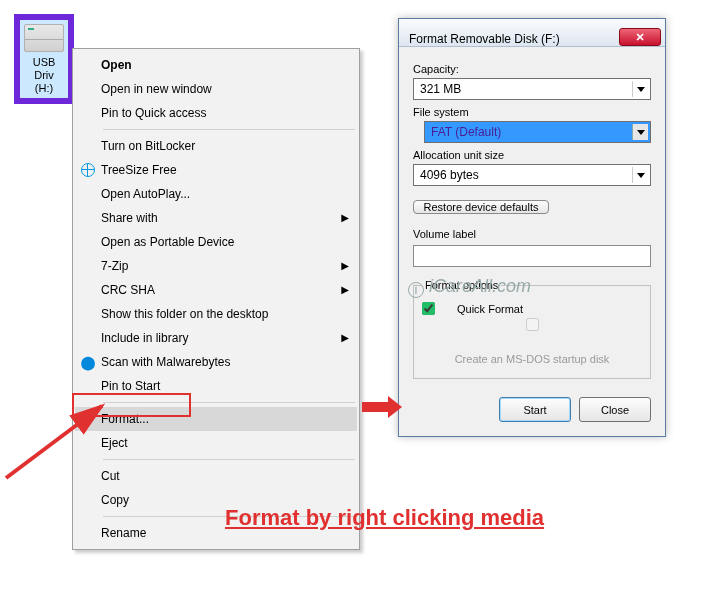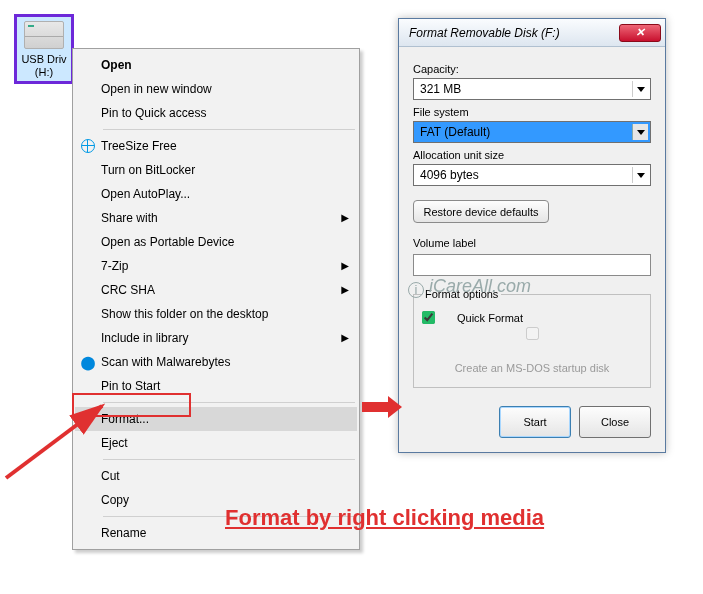--- a/index.html
+++ b/index.html
@@ -1,19 +1,19 @@
 <!DOCTYPE html>
 <html><head>
 <meta charset="utf-8">
 <style>
   * { box-sizing: border-box; margin: 0; padding: 0; font-family: "Segoe UI", Tahoma, sans-serif; }
   body { background: #fff; width: 703px; height: 594px; position: relative; font-size: 12px; }
 
   
-  .desktop-icon { position: absolute; top: 14px; left: 14px; width: 60px; text-align: center; background: #cce8ff; border: 3px solid #6d28d9; padding: 4px 2px 2px; }
+  .desktop-icon { position: absolute; top: 14px; left: 14px; width: 60px; text-align: center; background: #cce8ff; border: 6px solid #6d28d9; padding: 4px 2px 2px; }
   .drive-glyph { width: 40px; height: 28px; margin: 0 auto 4px; position: relative; background: linear-gradient(#e8e8e8,#d0d0d0); border-radius: 2px; border:1px solid #b0b0b0;}
   .drive-glyph::before { content:""; position:absolute; top:3px; left:3px; width:6px; height:2px; background:#3a8; }
   .drive-glyph::after { content:""; position:absolute; top:14px; left:0; right:0; height:0; border-top:1px solid #aaa;}
   .desktop-icon .lbl { font-size: 11px; line-height: 1.2; color:#000;}
 
   
   .context-menu { position: absolute; top: 48px; left: 72px; width: 288px; background: #f2f2f2; border: 1px solid #a0a0a0; box-shadow: 3px 3px 3px rgba(0,0,0,.2); padding: 4px 2px; }
   .menu-row { display: flex; align-items: center; height: 24px; padding-left: 26px; padding-right: 18px; color:#000; position:relative; cursor:default;}
   .menu-row.default { font-weight:700; }
   .menu-row .arrow { position:absolute; right:8px; top:6px; font-size:10px; color:#000;}
@@ -23,42 +23,42 @@
   .menu-icon.globe { border:1.5px solid #0099e5; border-radius:50%;}
   .menu-icon.globe::before{content:""; position:absolute; left:0; right:0; top:5px; height:1px; background:#0099e5;}
   .menu-icon.globe::after{content:""; position:absolute; top:0; bottom:0; left:5px; width:1px; background:#0099e5;}
   .menu-icon.shield { background:#0066cc; width:12px; height:13px; clip-path: polygon(50% 0,100% 15%,100% 55%,50% 100%,0 55%,0 15%);}
   .menu-icon.shield::after{content:""; position:absolute; left:50%; top:0; bottom:0; width:50%; background:#ffcc00; clip-path: polygon(0 0,100% 15%,100% 55%,0 100%);}
   .menu-icon.mb { color:#0088dd; font-weight:bold; font-size:13px; line-height:13px;}
   .format-highlight { position:absolute; border:2.5px solid #e03030; width:119px; height:24px; left:72px; top:393px; pointer-events:none;}
 
   
   .dialog { position:absolute; top:18px; left:398px; width:268px; background:#f0f0f0; border:1px solid #5a7aa0; box-shadow: 0 0 8px rgba(0,0,0,.25);}
-  .titlebar { height:28px; background: linear-gradient(#fafcfe,#dde6f0); display:flex; align-items:center; padding:0 4px 0 10px; border-bottom:1px solid #b0c0d0;font-style:italic;}
+  .titlebar { height:28px; background: linear-gradient(#fafcfe,#dde6f0); display:flex; align-items:flex-end; padding:0 4px 0 10px; border-bottom:1px solid #b0c0d0;}
   .titlebar .title { flex:1; font-size:12px; color:#000;}
   .close-btn { width:42px; height:18px; background: linear-gradient(#e67,#c8102e); border:1px solid #8a0a1a; border-radius:3px; display:flex; align-items:center; justify-content:center; color:#fff; font-size:11px;}
   .close-btn::before{content:"✕"; font-weight:bold;}
   .dlg-body { padding:10px 14px 14px;}
   .field-label { font-size:11px; margin-top:6px; margin-bottom:3px;}
   .combo { height:22px; border:1px solid #707070; background:#fff; display:flex; align-items:center; padding:0 4px 0 6px; position:relative;}
-  .combo.highlight { background:#3399ff; color:#000000;}
+  .combo.highlight { background:#3399ff; color:#4c1d95;margin-left:11px;}
   .combo .dd { position:absolute; right:2px; top:2px; bottom:2px; width:16px; display:flex; align-items:center; justify-content:center; border-left:1px solid #ccc;}
   .combo .dd::before{content:""; border-left:4px solid transparent; border-right:4px solid transparent; border-top:5px solid #000;}
   .combo.highlight .dd{ background:#e6e6e6; border-left:1px solid #8aa;}
-  .restore-btn { margin-top:14px; height:23px; width:136px; border:1px solid #8a8a8a; background:linear-gradient(#fdfdfd,#e5e5e5); border-radius:4px; font-size:11px;}
+  .restore-btn { margin-top:14px; height:14px; width:136px; border:1px solid #8a8a8a; background:linear-gradient(#fdfdfd,#e5e5e5); border-radius:4px; font-size:11px;}
   .textin { height:22px; width:100%; border:1px solid #8a8a8a; background:#fff; margin-top:2px;}
   .watermark{position:absolute; left:408px; top:276px; font-size:18px; color:#9aa; font-style:italic;}
   .watermark .wm-icon{display:inline-block;width:16px;height:16px;border:1.5px solid #9aa;border-radius:50%;font-style:normal;text-align:center;line-height:14px;font-size:13px;vertical-align:-2px;}
   .fieldset { border:1px solid #c0c0c0; margin-top:12px; padding:8px 8px 10px;}
   .fieldset legend{ font-size:11px; padding:0 3px;}
   .chk { display:flex; align-items:center; gap:22px; font-size:11px; margin:3px 0;}
   .chk input{accent-color:#2b6; width:13px; height:13px;}
   .chk.disabled{ color:#9a9a9a;flex-direction:column;}
   .btn-row{ display:flex; justify-content:flex-end; gap:8px; margin-top:18px;}
-  .btn { height:32px; width:72px; border:1px solid #707070; border-radius:3px; background:linear-gradient(#fdfdfd,#e5e5e5); font-size:11px;}
+  .btn { height:25px; width:72px; border:1px solid #707070; border-radius:3px; background:linear-gradient(#fdfdfd,#e5e5e5); font-size:11px;}
   .btn.default{ border:1px solid #3c7fb1; box-shadow:0 0 0 1px #a8d7ff inset;}
 
   
   .big-arrow { position:absolute; left:362px; top:396px; color:#e03030;}
   .big-arrow .shaft{ width:26px; height:10px; background:#e03030; display:inline-block; vertical-align:middle;}
   .big-arrow .head{ display:inline-block; border-left:14px solid #e03030; border-top:11px solid transparent; border-bottom:11px solid transparent; vertical-align:middle;}
   .pointer-arrow{ position:absolute; left:6px; top:400px; width:108px; height:70px; pointer-events:none;}
   .pointer-arrow svg{overflow:visible;}
   .caption { position:absolute; left:225px; top:505px; font-size:22px; font-weight:700; color:#e03030; text-decoration:underline;}
 </style>
@@ -76,25 +76,25 @@
       <span>Open</span>
     </div>
     <div class="menu-row">
       <span>Open in new window</span>
     </div>
     <div class="menu-row">
       <span>Pin to Quick access</span>
     </div>
     <div class="sep"></div>
     <div class="menu-row">
+      <span>Turn on BitLocker</span>
+    </div>
+    <div class="menu-row">
       <span class="menu-icon globe"></span>
       <span>TreeSize Free</span>
-    </div>
-    <div class="menu-row">
-      <span>Turn on BitLocker</span>
     </div>
     <div class="menu-row">
       <span>Open AutoPlay...</span>
     </div>
     <div class="menu-row">
       <span>Share with</span>
       <span class="arrow">▶</span>
     </div>
     <div class="menu-row">
       <span>Open as Portable Device</span>

